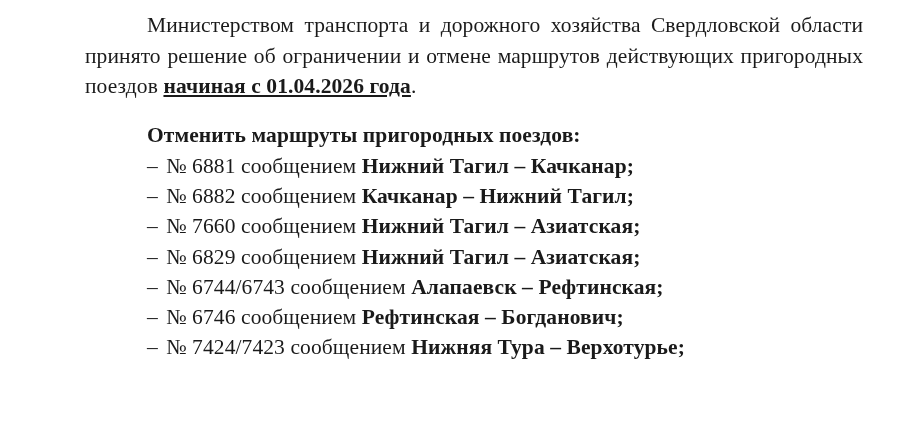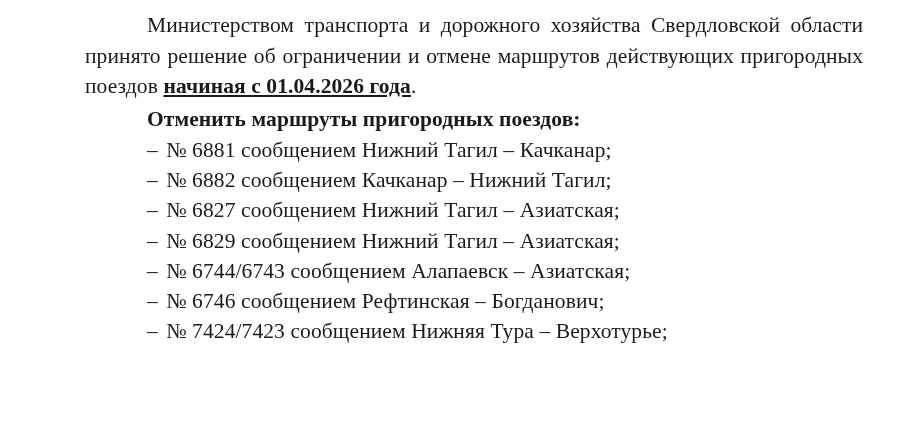--- a/index.html
+++ b/index.html
@@ -31,21 +31,21 @@
   }
   .para .bold-under {
     font-weight: bold;
     text-decoration: underline;
   }
   .subhead {
     font-size: 21.5px;
     line-height: 1.42;
     font-weight: bold;
     text-indent: 62px;
-    margin: 2px 0 1px 0;
+    margin: 18px 0 1px 0;
     letter-spacing: 0.1px;
   }
   ul.routes {
     list-style: none;
     margin: 0;
     padding: 0;
   }
   ul.routes li {
     font-size: 21.5px;
     line-height: 1.405;
@@ -55,36 +55,36 @@
   }
   ul.routes li .dash {
     display: inline-block;
     width: 19px;
   }
   ul.routes li .num {
     font-weight: normal;
     margin-top: 32px;
   }
   ul.routes li .endpoints {
-    font-weight: normal;
+    font-weight: bold;
   }
 </style>
 </head>
 <body>
 
 <div class="page">
 
   <p class="para"><span>Министерством транспорта и дорожного хозяйства Свердловской области принято решение об ограничении и отмене маршрутов действующих пригородных поездов </span><span class="bold-under">начиная с 01.04.2026 года</span><span>.</span></p>
 
   <p class="subhead">Отменить маршруты пригородных поездов:</p>
 
   <ul class="routes">
     <li><span class="dash">–</span><span class="num">№ 6881</span> <span>сообщением</span> <span class="endpoints">Нижний Тагил – Качканар;</span></li>
     <li><span class="dash">–</span><span class="num">№ 6882</span> <span>сообщением</span> <span class="endpoints">Качканар – Нижний Тагил;</span></li>
-    <li><span class="dash">–</span><span class="num">№ 6827</span> <span>сообщением</span> <span class="endpoints">Нижний Тагил – Азиатская;</span></li>
+    <li><span class="dash">–</span><span class="num">№ 7660</span> <span>сообщением</span> <span class="endpoints">Нижний Тагил – Азиатская;</span></li>
     <li><span class="dash">–</span><span class="num">№ 6829</span> <span>сообщением</span> <span class="endpoints">Нижний Тагил – Азиатская;</span></li>
-    <li><span class="dash">–</span><span class="num">№ 6744/6743</span> <span>сообщением</span> <span class="endpoints">Алапаевск – Азиатская;</span></li>
+    <li><span class="dash">–</span><span class="num">№ 6744/6743</span> <span>сообщением</span> <span class="endpoints">Алапаевск – Рефтинская;</span></li>
     <li><span class="dash">–</span><span class="num">№ 6746</span> <span>сообщением</span> <span class="endpoints">Рефтинская – Богданович;</span></li>
     <li><span class="dash">–</span><span class="num">№ 7424/7423</span> <span>сообщением</span> <span class="endpoints">Нижняя Тура – Верхотурье;</span></li>
 
   </ul>
 
 </div>
 
 </body></html>

